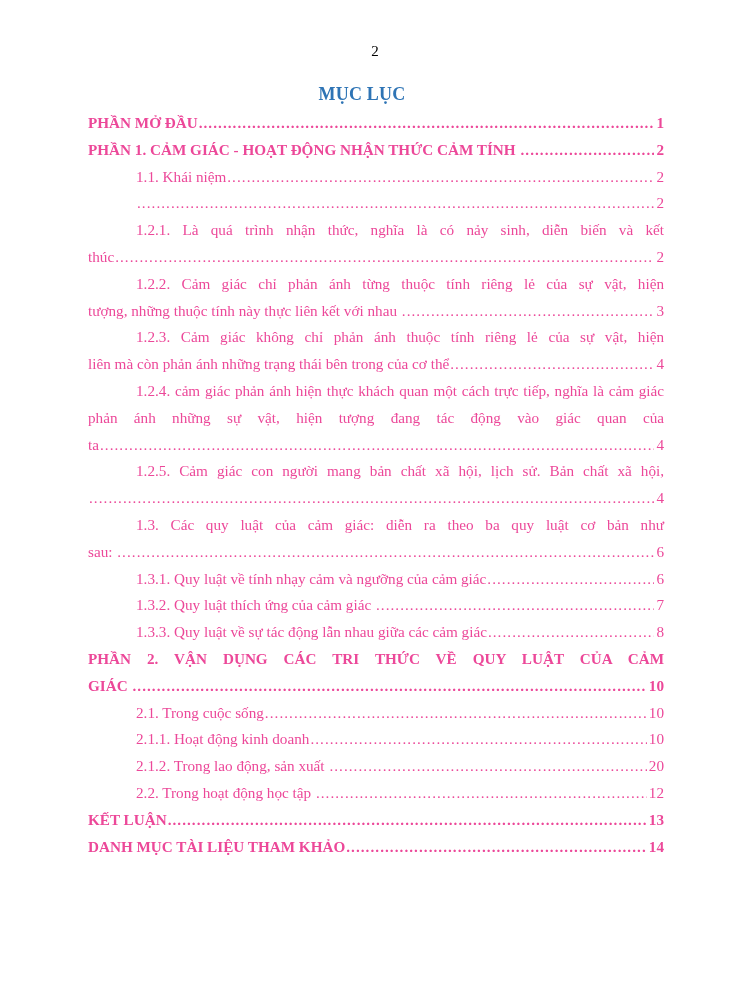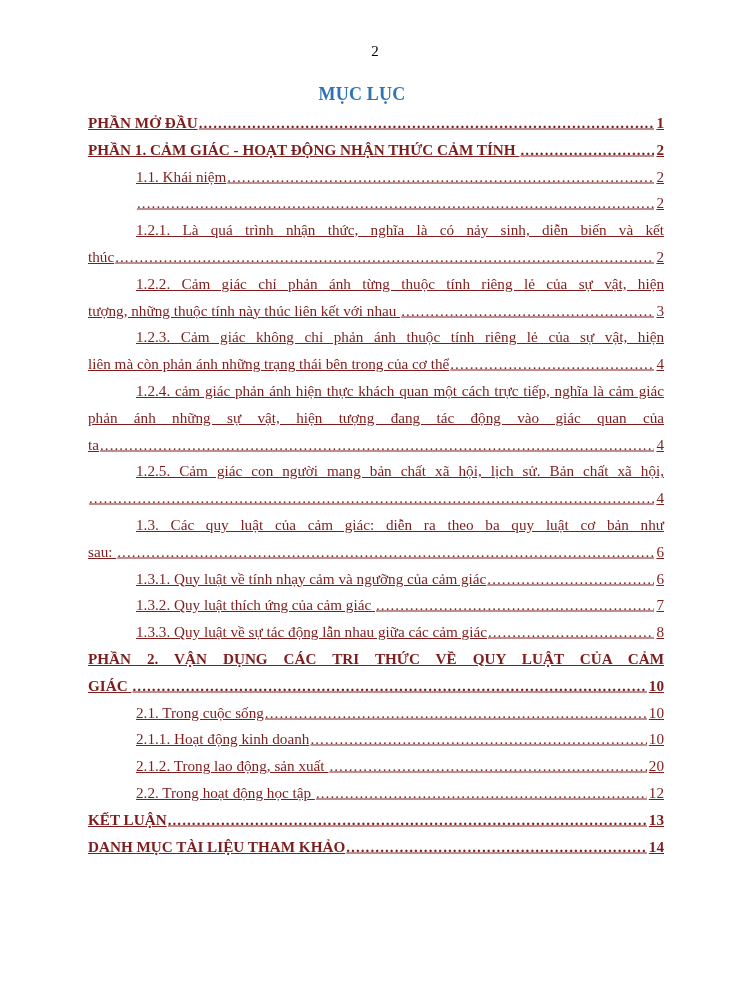--- a/index.html
+++ b/index.html
@@ -48,23 +48,22 @@
 
   
   .toc-entry {
     display: block;
     font-size: 15.2px;
     line-height: 26.8px;
     text-align: justify;
     text-justify: inter-word;
     margin: 0;
     padding: 0;
-    color: #7f1d1d;
+    color: #ec4899;
     white-space: normal;
-    text-decoration: underline;
   }
   
   .toc-entry .leader-line {
     display: flex;
     align-items: baseline;
     width: 100%;
   }
   .toc-entry .leader-line .lbl {
     flex: 0 0 auto;
     white-space: pre;
@@ -153,21 +152,21 @@
         <div class="wrap-entry"><span class="indent"></span><span class="body">1.2.1. Là quá trình nhận thức, nghĩa là có nảy sinh, diễn biến và kết</span></div>
         <div class="leader-line">
           <span class="lbl">thúc</span>
           <span class="dots">................................................................................................................................................................</span>
           <span class="pg">2</span>
         </div>
       </div>
       <div class="toc-entry lvl1">
         <div class="wrap-entry"><span class="indent"></span><span class="body">1.2.2.  Cảm giác chỉ phản ánh từng thuộc tính riêng lẻ của sự vật, hiện</span></div>
         <div class="leader-line">
-          <span class="lbl">tượng, những thuộc tính này thúc liên kết với nhau </span>
+          <span class="lbl">tượng, những thuộc tính này thực liên kết với nhau </span>
           <span class="dots">................................................................................................................................................................</span>
           <span class="pg">3</span>
         </div>
       </div>
       <div class="toc-entry lvl1">
         <div class="wrap-entry"><span class="indent"></span><span class="body">1.2.3. Cảm giác không chỉ phản ánh thuộc tính riêng lẻ của sự vật, hiện</span></div>
         <div class="leader-line">
           <span class="lbl">liên mà còn phản ánh những trạng thái bên trong của cơ thể</span>
           <span class="dots">................................................................................................................................................................</span>
           <span class="pg">4</span>

